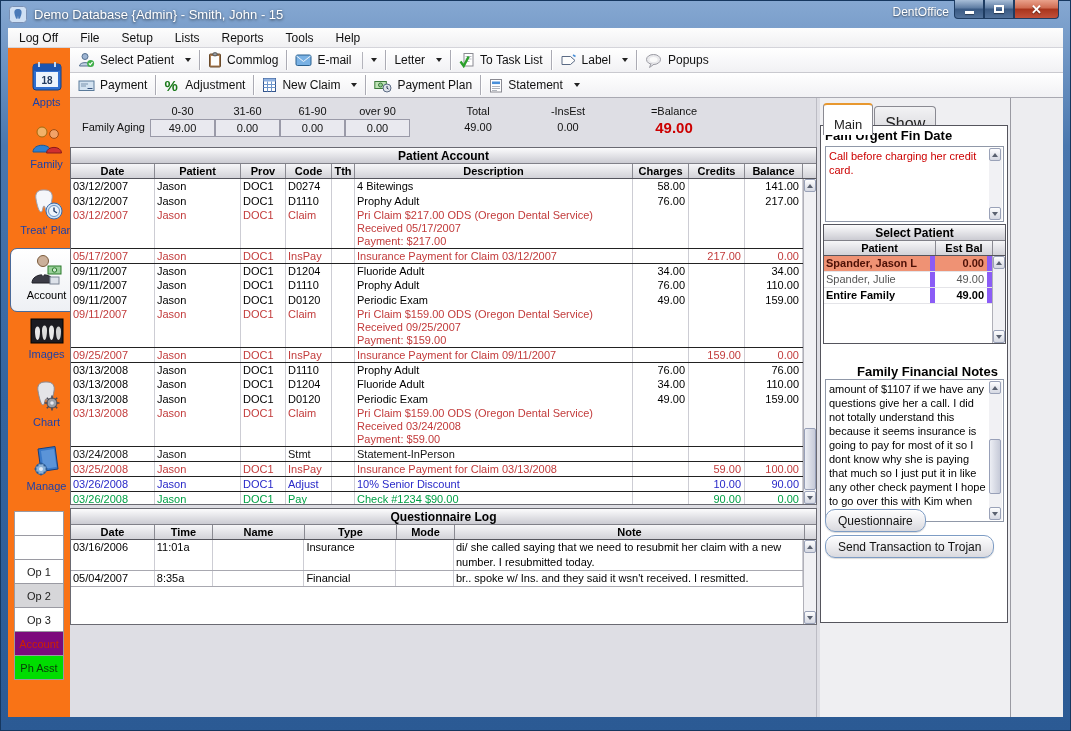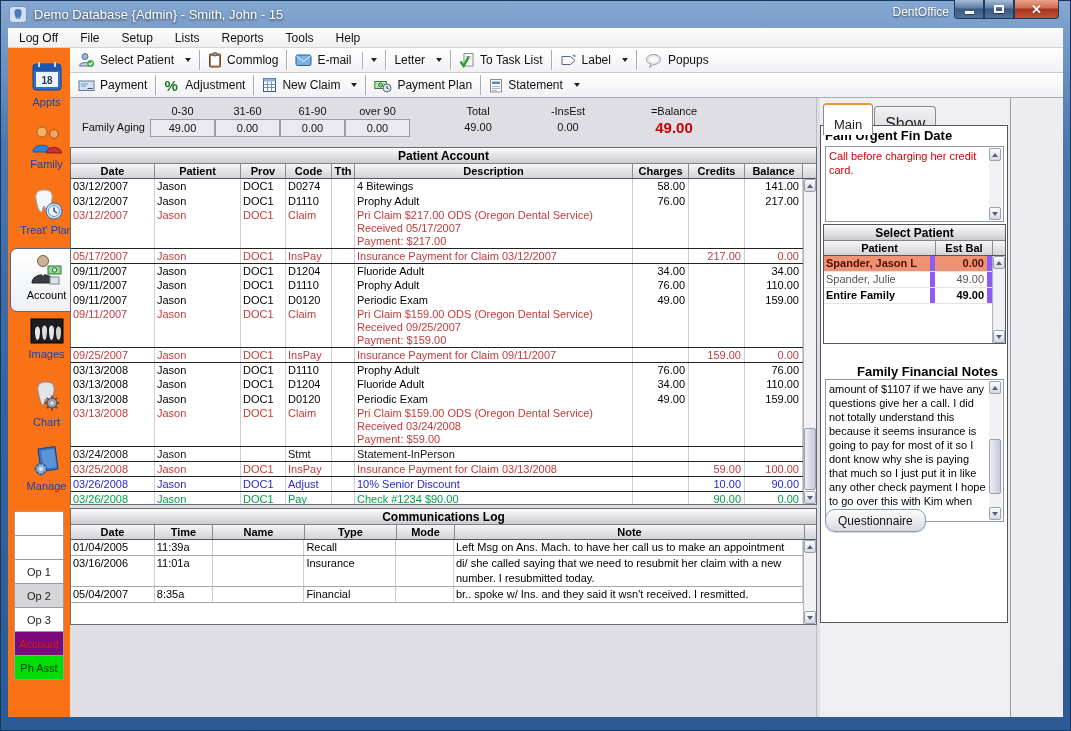--- a/index.html
+++ b/index.html
@@ -586,38 +586,30 @@
               </div>
             </div>
           <div class="vscroll" style="top:31px; bottom:0;">
             <div class="sb-btn up"></div>
             <div class="sb-thumb" style="bottom:14px; height:62px;"></div>
             <div class="sb-btn down"></div>
           </div>
         </div>
 
         <div class="panel" id="comm-panel">
-          <div class="panel-title">Communications Log</div>
+          <div class="panel-title">Questionnaire Log</div>
           <div class="thead" id="comm-head">
               <div class="th" style="width:84px">Date</div>
               <div class="th" style="width:58px">Time</div>
               <div class="th" style="width:92px">Name</div>
               <div class="th" style="width:92px">Type</div>
               <div class="th" style="width:58px">Mode</div>
               <div class="th" style="width:350px">Note</div>
             </div>
           <div class="tbody" id="comm-body">
-              <div class="trow comm-row">
-                <div class="cell" style="width:84px">01/04/2005</div>
-                <div class="cell" style="width:58px">11:39a</div>
-                <div class="cell" style="width:92px"></div>
-                <div class="cell" style="width:92px">Recall</div>
-                <div class="cell" style="width:58px"></div>
-                <div class="cell wrap" style="width:350px">Left Msg on Ans. Mach.  to have her call us to make an appointment</div>
-              </div>
               <div class="trow comm-row">
                 <div class="cell" style="width:84px">03/16/2006</div>
                 <div class="cell" style="width:58px">11:01a</div>
                 <div class="cell" style="width:92px"></div>
                 <div class="cell" style="width:92px">Insurance</div>
                 <div class="cell" style="width:58px"></div>
                 <div class="cell wrap" style="width:350px">di/ she called saying that we need to resubmit her claim with a new number.  I resubmitted today.</div>
               </div>
               <div class="trow comm-row">
                 <div class="cell" style="width:84px">05/04/2007</div>
@@ -680,18 +672,19 @@
           <div class="note-box" id="fin-box">
             <span>amount of $1107 if we have any questions give her a call.  I did not totally understand this because it seems insurance is going to pay for most of it so I dont know why she is paying that much so I just put it in like any other check payment I hope to go over this with Kim when she gets back.</span>
             <div class="vscroll note-scroll">
               <div class="sb-btn up"></div>
               <div class="sb-thumb" style="top:58px; height:55px;"></div>
               <div class="sb-btn down"></div>
             </div>
           </div>
 
           <button class="rp-btn" id="btn-questionnaire">Questionnaire</button>
+          <button class="rp-btn" id="btn-trojan">Send Transaction to Trojan</button>
         </div>
       </div>
       <div class="right-gap"></div>
     </div>
   </div>
 </div>
 
 </body></html>

